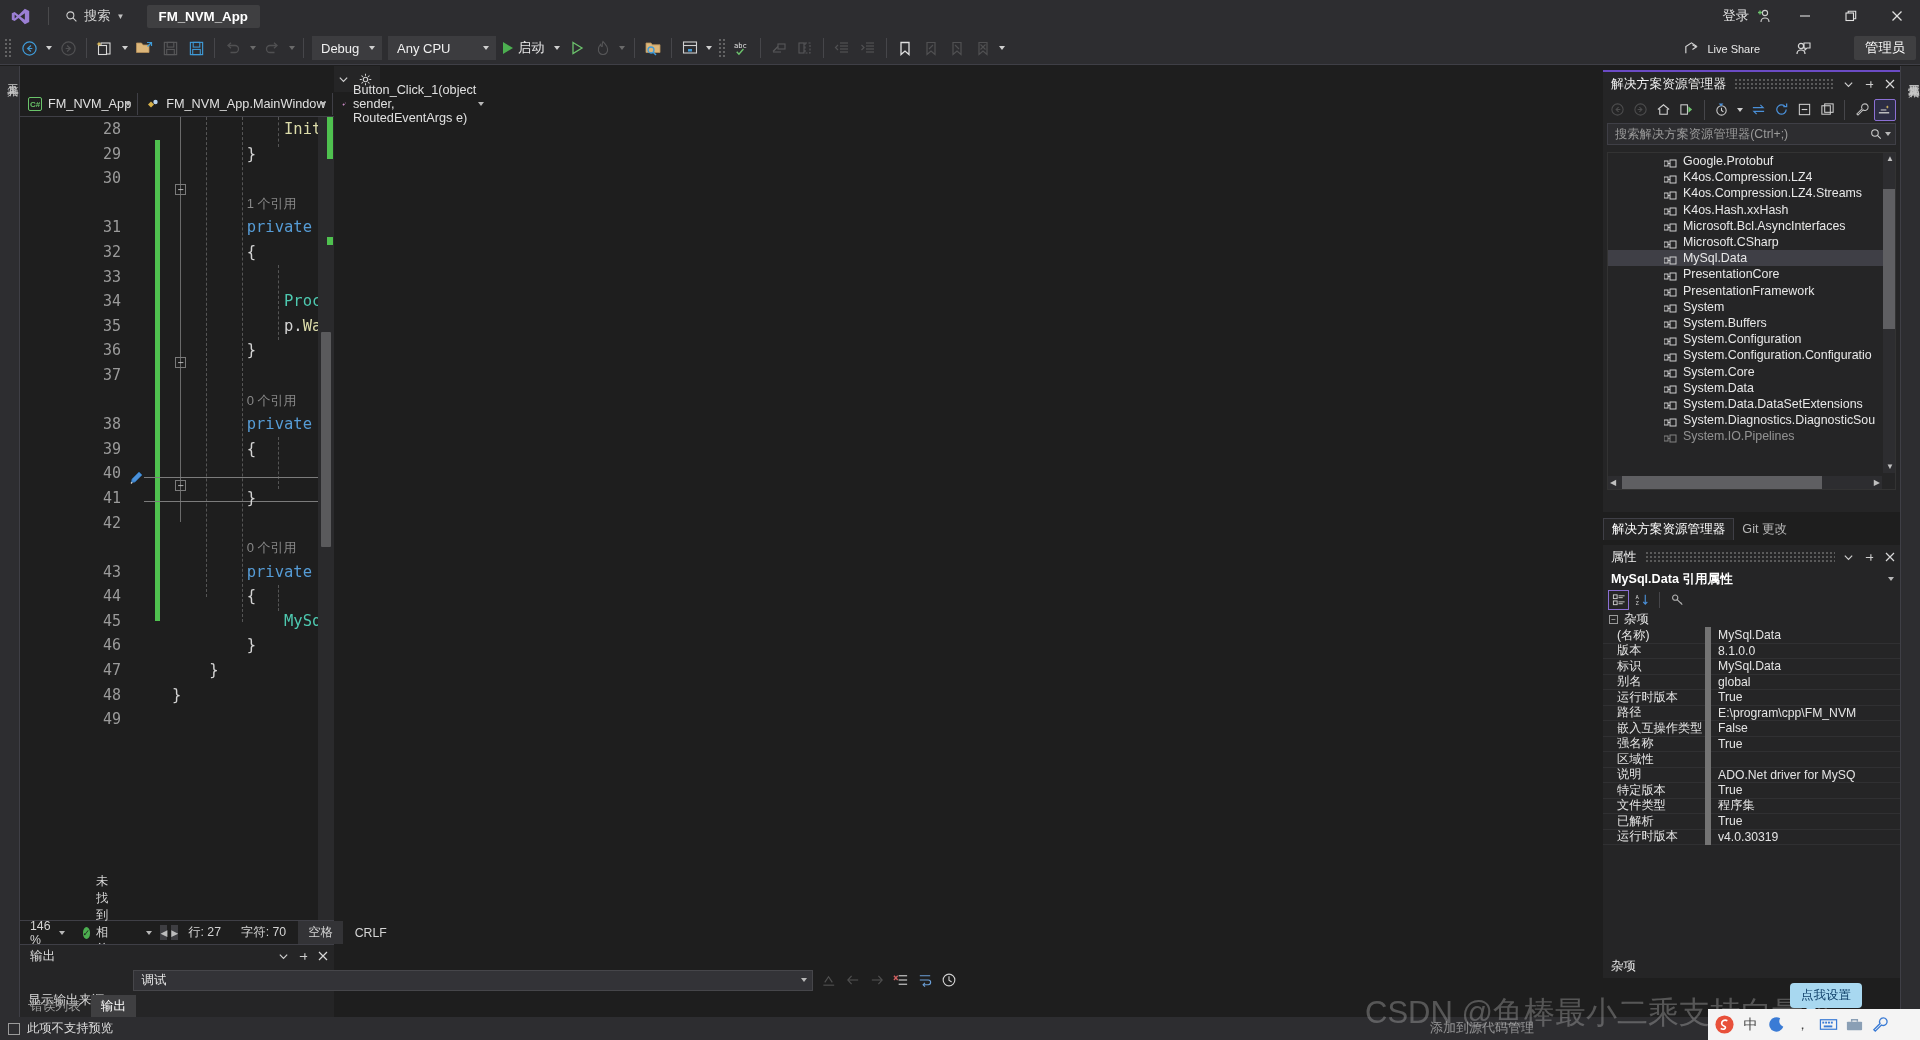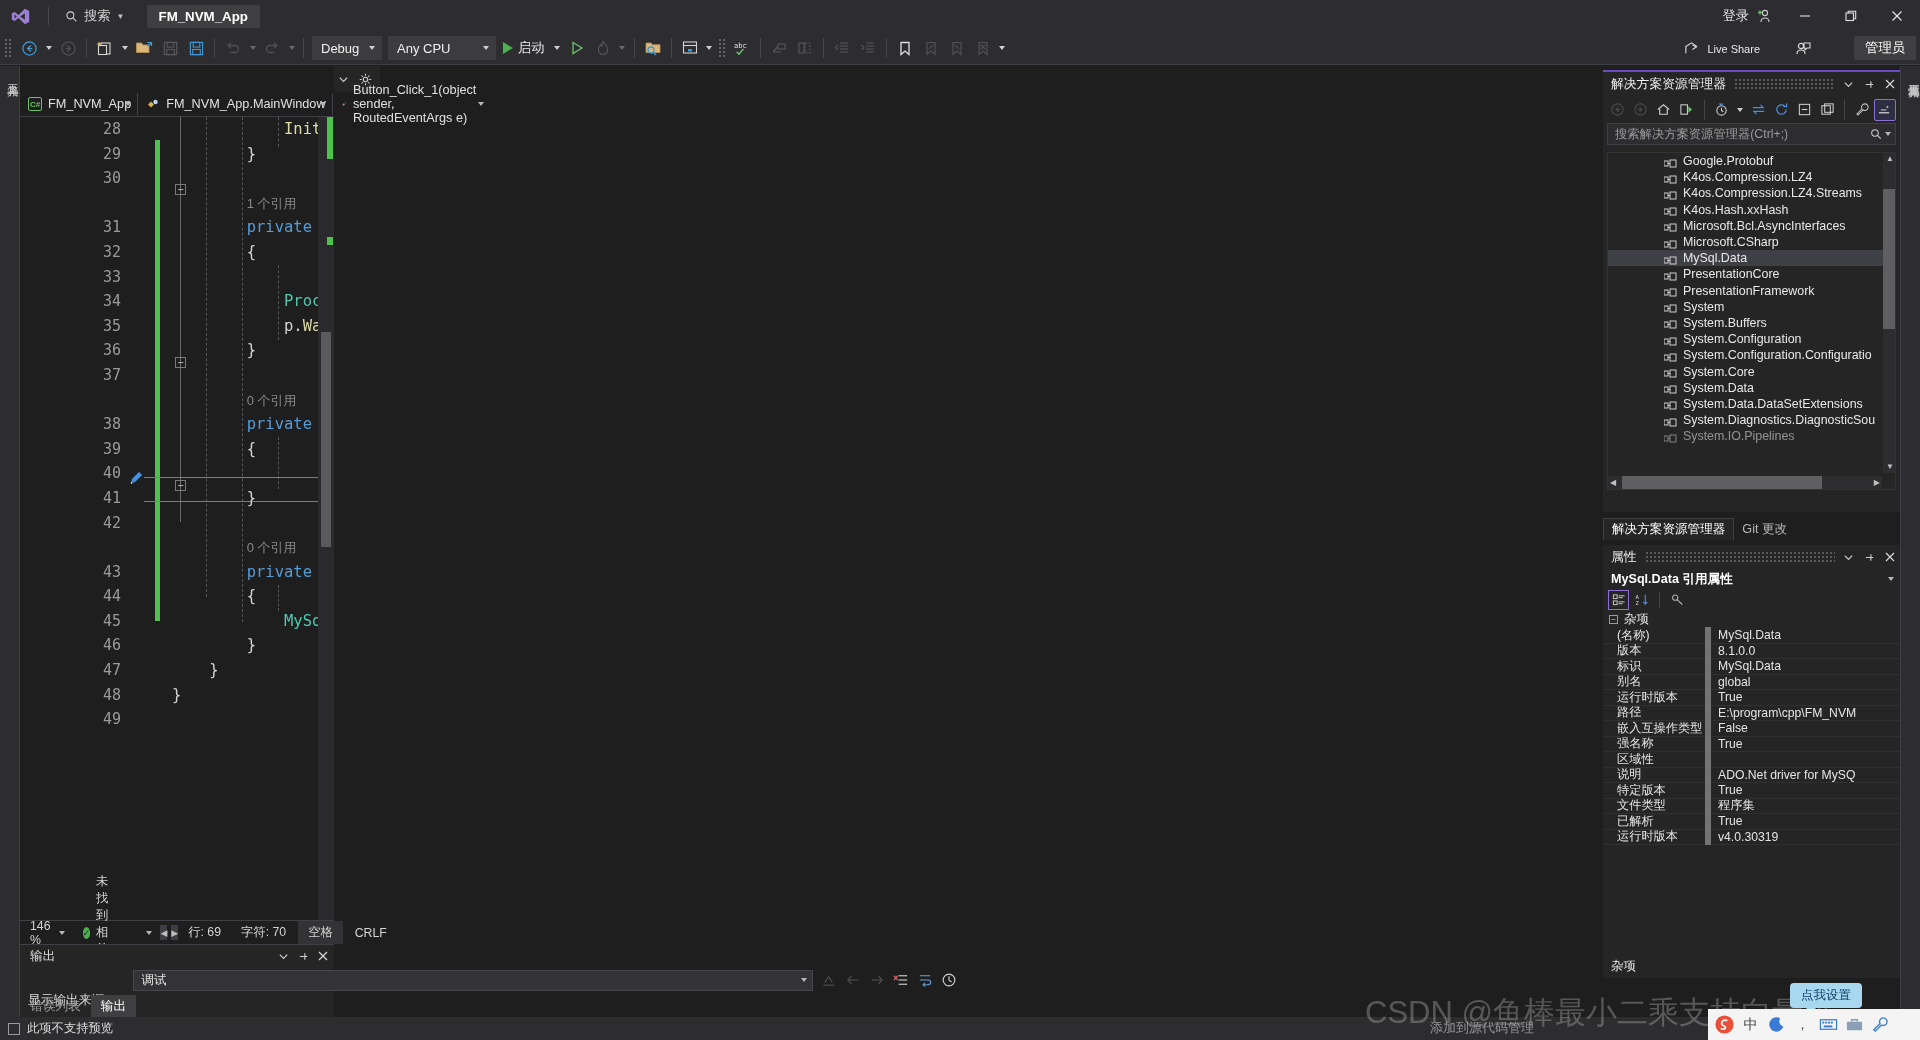--- a/index.html
+++ b/index.html
@@ -682,21 +682,21 @@
         <path d="M3 13l2.5-2.5" stroke="#c08ed8" stroke-width="1.6"></path>
         <path d="M12 1.5l.5 1.2 1.2.5-1.2.5-.5 1.2-.5-1.2-1.2-.5 1.2-.5z" fill="#f0d070"></path>
       </svg>
     <span class="ca" style="margin:0 8px 0 5px; border-left:3.5px solid transparent; border-right:3.5px solid transparent; border-top:4px solid #b8b8b8;"></span>
     <div class="sb-arrow">◀</div>
     <div class="hsb">
         <div class="hsb-thumb"></div>
       </div>
     <div class="sb-arrow">▶</div>
     <div class="pos-group">
-      <span class="pos-item">行: 69</span>
+      <span class="pos-item">行: 27</span>
       <span class="pos-item">字符: 70</span>
       <span class="pos-item box">空格</span>
       <span class="pos-item">CRLF</span>
     </div>
   </div>
 
   <div class="outpanel">
     <div class="out-title">
       <span>输出</span>
       <span class="out-title-btns">

